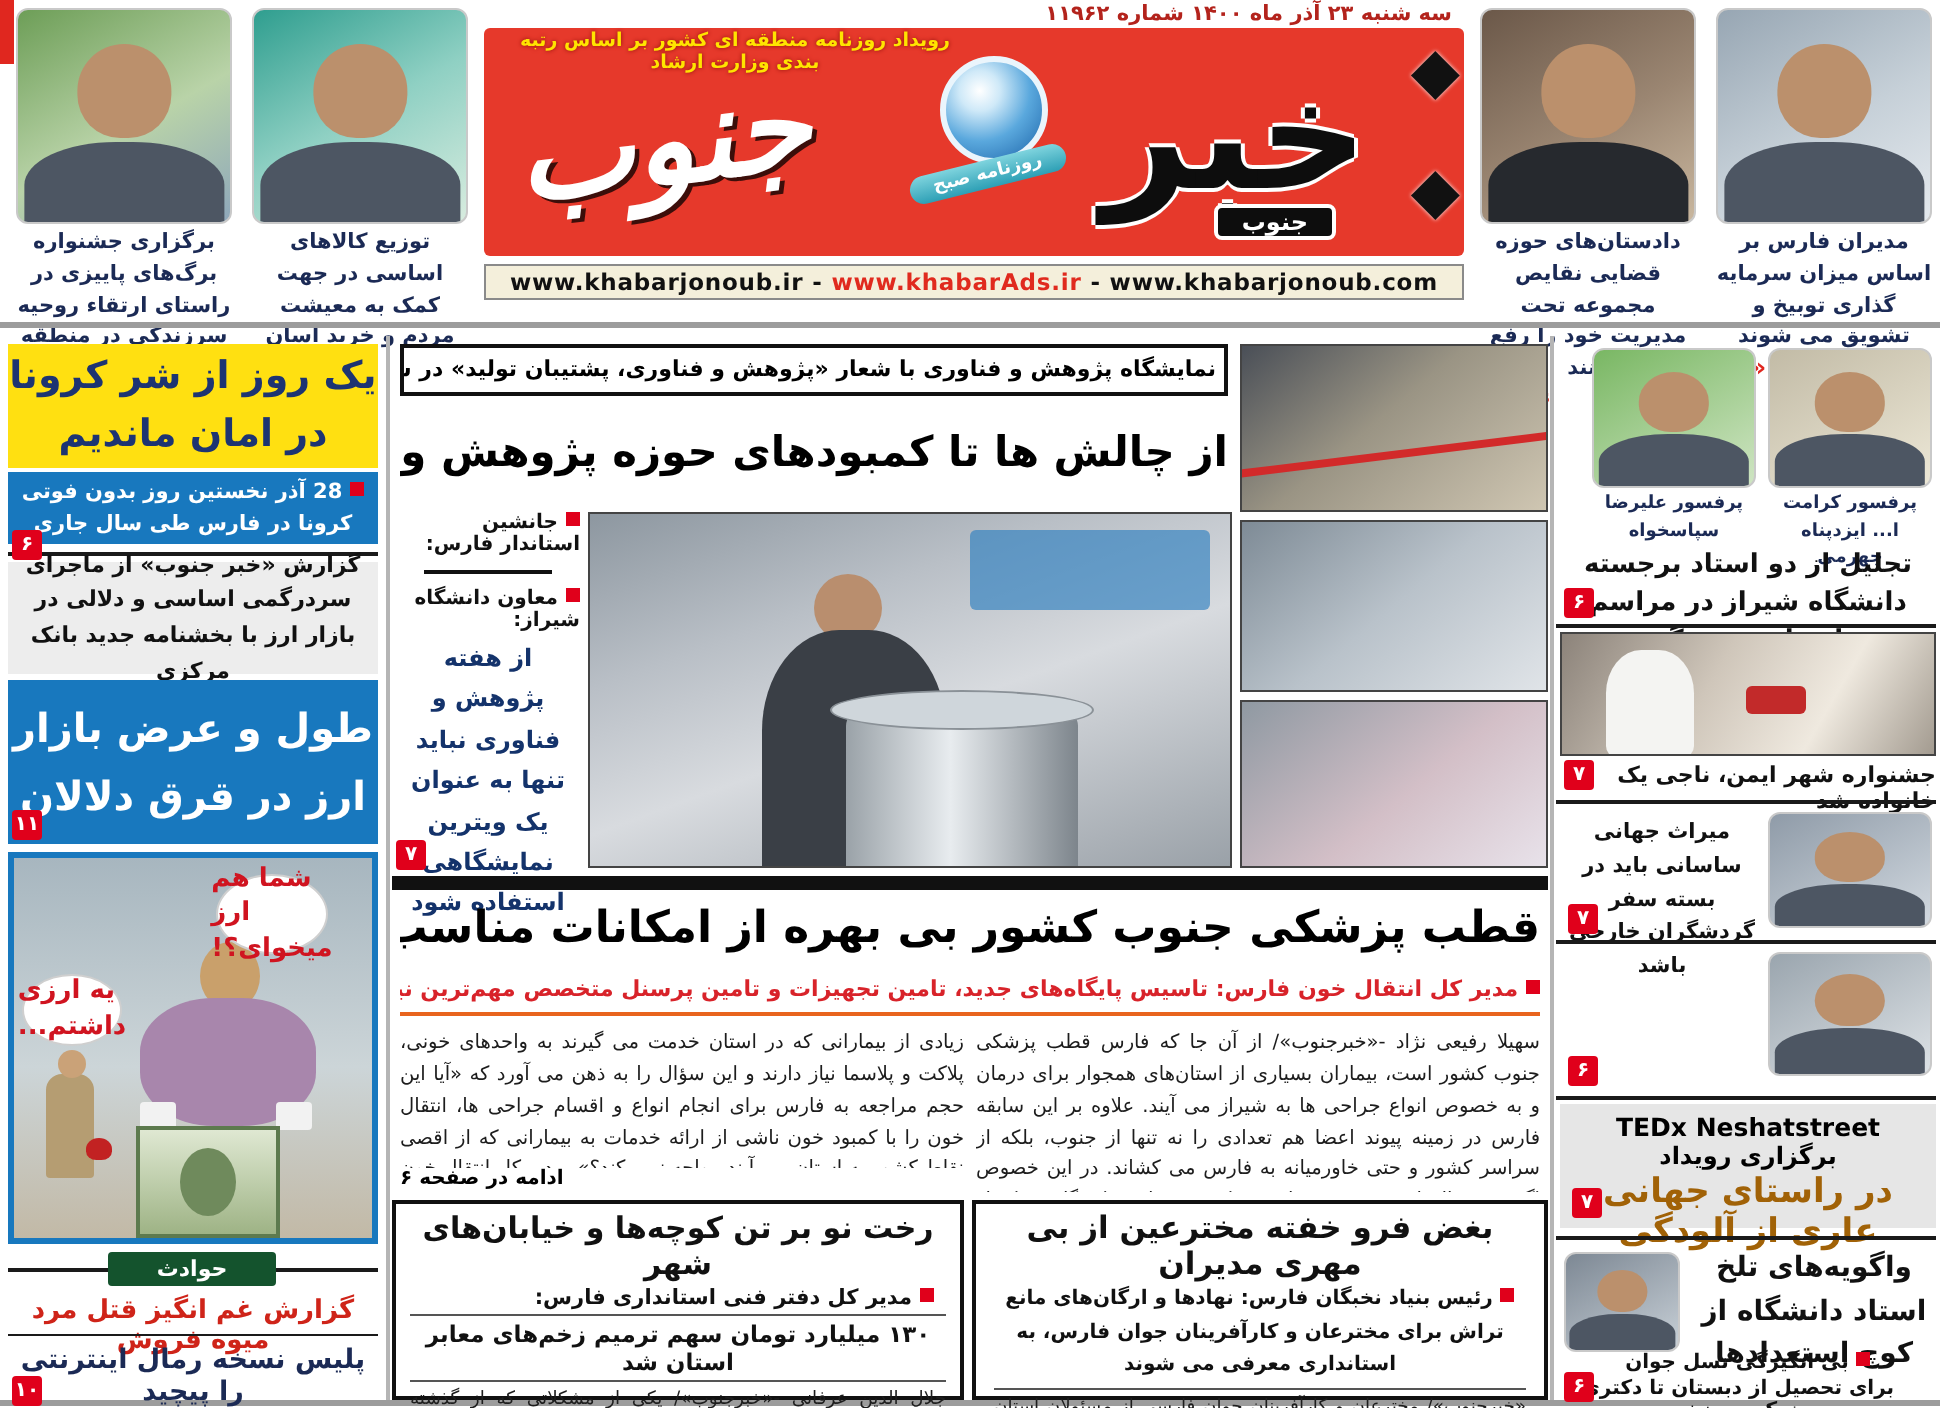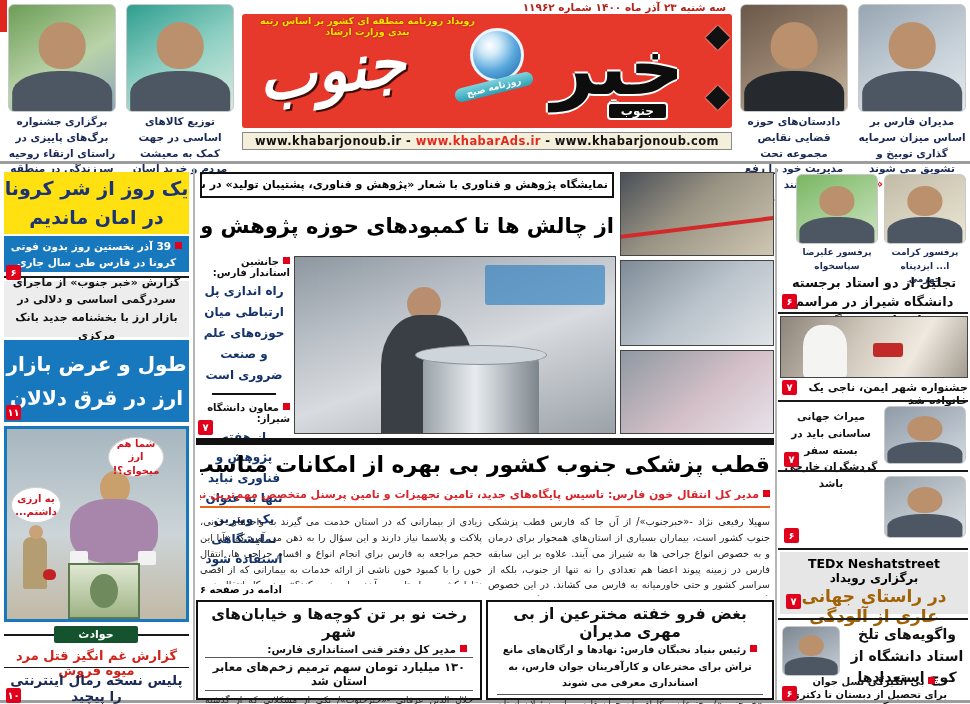--- a/index.html
+++ b/index.html
@@ -32,21 +32,21 @@
   .rv3{background:linear-gradient(150deg,#8f9ba8,#d2d9e0)}
   .rv4{background:linear-gradient(150deg,#9aa5ae,#dde2e6)}
   .rv6{background:linear-gradient(150deg,#7d8894,#c8d0d7)}
   .photo{position:absolute;overflow:hidden;border:1px solid #444}
   
   .redbox{position:absolute;background:#e6392b;border-radius:3px}
   .urlbar{position:absolute;background:#f4efdb;border:1px solid #8a8a8a;direction:ltr;text-align:center;font-size:11.5px;font-weight:bold;letter-spacing:.4px;line-height:16px;color:#111}
   .blue-box{position:absolute;background:#1878be;color:#fff;font-weight:bold;text-align:center}
   .nowrap{white-space:nowrap;overflow:hidden}
   .bodytxt{position:absolute;font-size:9.8px;line-height:1.62;text-align:justify;color:#1d1d1d;overflow:hidden}
-  .bubble{position:absolute;background:#fff;border:1px solid #cfcfcf;border-radius:50%;color:#d01420;font-weight:bold;font-size:10px;line-height:1.35;display:flex;align-items:center;justify-content:center;text-align:center;padding:2px;z-index:4}
+  .bubble{position:absolute;background:#fff;border:1px solid #cfcfcf;border-radius:50%;color:#d01420;font-weight:bold;font-size:13px;line-height:1.35;display:flex;align-items:center;justify-content:center;text-align:left;padding:2px;z-index:4}
 </style>
 </head>
 <body>
 
 <div class="page">
 
   <div class="abs" style="left:0;top:6;width:7px;height:32px;background:#e0271f"></div>
   <div class="abs" style="left:0;top:94;width:7px;height:14px;background:#e0271f"></div>
 
   <div class="abs" style="left:8px;top:4px;width:108px">
@@ -86,21 +86,21 @@
     <div class="urlbar" style="top:132px;left:2px;right:2px;height:18px"><span>www.khabarjonoub.ir - </span><span style="color:#e02a1e">www.khabarAds.ir</span><span> - www.khabarjonoub.com</span></div>
   </div>
 
   <div class="gl" style="left:0;top:161px;width:970px;height:3px"></div>
 
   <div class="gl" style="left:193px;top:168px;width:2px;height:534px;background:#b5b5b5"></div>
   <div class="gl" style="left:775px;top:168px;width:2px;height:534px;background:#b5b5b5"></div>
   <div class="gl" style="left:0;top:700px;width:970px;height:3px"></div>
 
   <div class="abs b c" style="left:4px;top:172px;width:185px;height:62px;background:#ffe011;color:#1d3472;font-size:19px;line-height:1.55;display:flex;align-items:center;justify-content:center">یک روز از شر کرونا در امان ماندیم</div>
-  <div class="blue-box" style="left:4px;top:236px;width:185px;height:36px;font-size:10.5px;line-height:1.55;padding:2px 4px"><span class="bul"></span><span>39 آذر نخستین روز بدون فوتی کرونا در فارس طی سال جاری</span><span class="pb" style="left:2px;bottom:-8px">۶</span></div>
+  <div class="blue-box" style="left:4px;top:236px;width:185px;height:36px;font-size:10.5px;line-height:1.55;padding:2px 4px"><span class="bul"></span><span>28 آذر نخستین روز بدون فوتی کرونا در فارس طی سال جاری</span><span class="pb" style="left:2px;bottom:-8px">۶</span></div>
   <div class="hl" style="left:4px;top:276px;width:185px"></div>
   <div class="abs c" style="left:4px;top:281px;width:185px;height:56px;background:#ededed;color:#111;font-size:11px;font-weight:600;line-height:1.6;display:flex;align-items:center;justify-content:center;padding:0 3px">گزارش «خبر جنوب» از ماجرای سردرگمی اساسی و دلالی در بازار ارز با بخشنامه جدید بانک مرکزی</div>
   <div class="blue-box" style="left:4px;top:340px;width:185px;height:82px;font-size:20px;line-height:1.7;display:flex;align-items:center;justify-content:center">
       <span>طول و عرض بازار ارز در قرق دلالان</span>
       <span class="pb" style="left:2px;bottom:2px">۱۱</span>
     </div>
 
   <div class="abs" style="left:4px;top:426px;width:185px;height:196px;border:3px solid #1878be;background:linear-gradient(180deg,#a7b6bf,#ccd5d8 55%,#c2b9a6)">
     <div class="bubble" style="right:22px;top:8px;width:56px;height:40px">شما هم ارز میخوای؟!</div>
     <div class="bubble" style="left:4px;top:58px;width:50px;height:36px">یه ارزی داشتم...</div>
@@ -121,21 +121,20 @@
   <div class="abs b c" style="left:4px;top:648px;width:185px;font-size:13px;color:#cf2419">گزارش غم انگیز قتل مرد میوه فروش</div>
   <div class="hl" style="left:4px;top:667px;width:185px;height:1px"></div>
   <div class="abs b c" style="left:4px;top:672px;width:185px;font-size:13.5px;color:#1b2a55">پلیس نسخه رمال اینترنتی را پیچید</div>
   <span class="pb" style="left:6px;top:688px">۱۰</span>
 
   <div class="abs b c nowrap" style="left:200px;top:172px;width:414px;height:26px;border:2px solid #111;font-size:11px;line-height:22px;padding:0 4px">نمایشگاه پژوهش و فناوری با شعار «پژوهش و فناوری، پشتیبان تولید» در شیراز رونمایی شد</div>
   <div class="abs b c nowrap" style="left:200px;top:202px;width:414px;font-size:21px;line-height:48px;color:#000">از چالش ها تا کمبودهای حوزه پژوهش و فناوری فارس</div>
 
   <div class="abs" style="left:198px;top:256px;width:92px">
     <div class="b" style="font-size:10px;color:#111"><span class="bul"></span><span>جانشین استاندار فارس:</span></div>
-    <div class="b c" style="font-size:12px;line-height:1.75;color:#14336b;margin-top:3px">راه اندازی پل ارتباطی میان حوزه‌های علم و صنعت ضروری است</div>
     <div style="width:70%;height:2px;background:#111;margin:7px auto"></div>
     <div class="b" style="font-size:10px;color:#111"><span class="bul"></span><span>معاون دانشگاه شیراز:</span></div>
     <div class="b c" style="font-size:12px;line-height:1.7;color:#14336b;margin-top:3px">از هفته پژوهش و فناوری نباید تنها به عنوان یک ویترین نمایشگاهی استفاده شود</div>
   </div>
   <span class="pb" style="left:198px;top:420px">۷</span>
 
   <div class="photo" style="left:294px;top:256px;width:322px;height:178px;background:linear-gradient(160deg,#8d97a0 0%,#b9bfc6 30%,#d8dbdf 55%,#9aa1a8 100%)">
     <div class="abs" style="right:10px;top:8px;width:120px;height:40px;background:#2e7fc0;opacity:.65;border-radius:3px"></div>
     <div class="abs" style="left:112px;top:30px;width:34px;height:34px;background:#b98e6e;border-radius:50%"></div>
     <div class="abs" style="left:86px;top:58px;width:92px;height:120px;background:#3a3f46;border-radius:42% 42% 0 0"></div>

